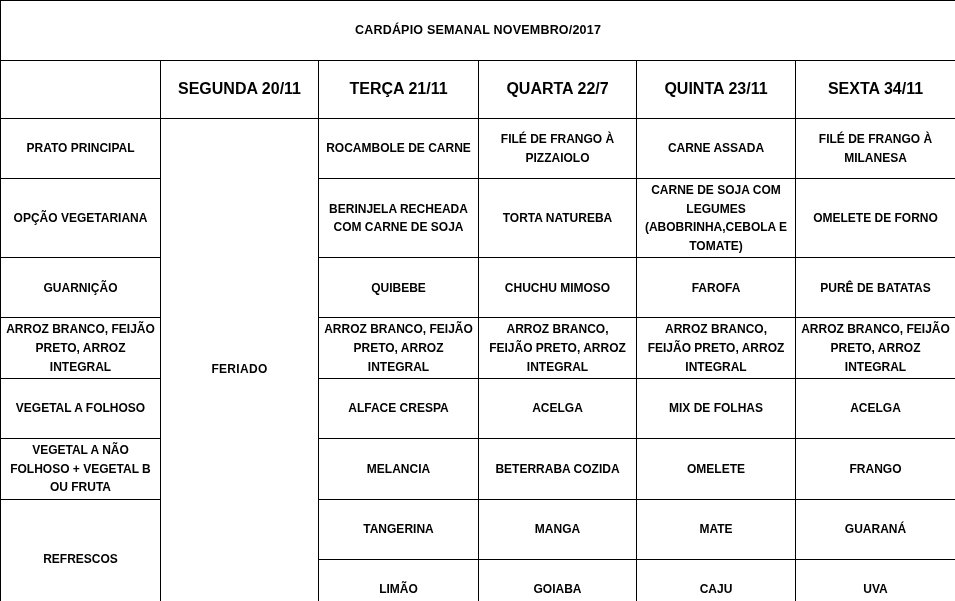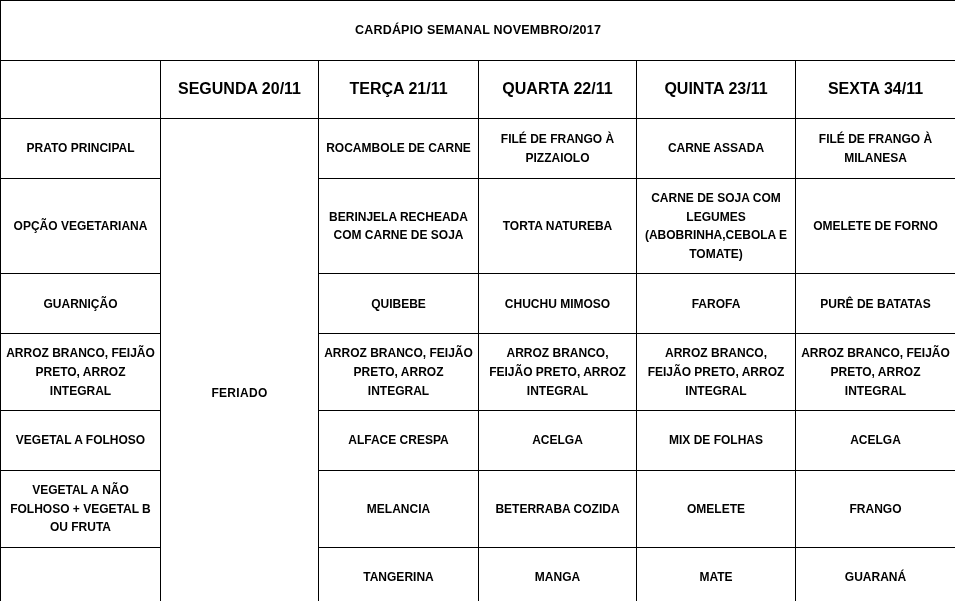--- a/index.html
+++ b/index.html
@@ -20,21 +20,21 @@
     border-collapse: collapse;
     table-layout: fixed;
   }
   table.menu td {
     border: 1px solid #000000;
     font-weight: bold;
     font-size: 12px;
     line-height: 1.55;
     text-align: center;
     vertical-align: middle;
-    padding: 10px 5px;
+    padding: 2px 5px;
     overflow: hidden;
   }
   tr.title-row { height: 60px; }
   tr.title-row td { font-size: 12.5px; letter-spacing: 0.2px; }
   tr.header-row { height: 58px; }
   tr.header-row td { font-size: 16px; }
   tr.body-row { height: 60px; }
   td.row-label {
     text-align: left;
     padding-left: 6px;
@@ -71,21 +71,21 @@
 
   <tbody>
       <tr class="title-row">
     <td colspan="6">CARDÁPIO SEMANAL NOVEMBRO/2017</td>
   </tr>
 
   <tr class="header-row">
     <td></td>
     <td>SEGUNDA  20/11</td>
     <td>TERÇA 21/11</td>
-    <td>QUARTA 22/11</td>
+    <td>QUARTA 22/7</td>
     <td>QUINTA 23/11</td>
     <td>SEXTA 34/11</td>
   </tr>
 
   <tr class="body-row">
     <td class="row-label">PRATO PRINCIPAL</td>
     <td class="feriado-cell" rowspan="8">FERIADO</td>
     <td>ROCAMBOLE DE CARNE</td>
     <td>FILÉ DE FRANGO À PIZZAIOLO</td>
     <td>CARNE ASSADA</td>

